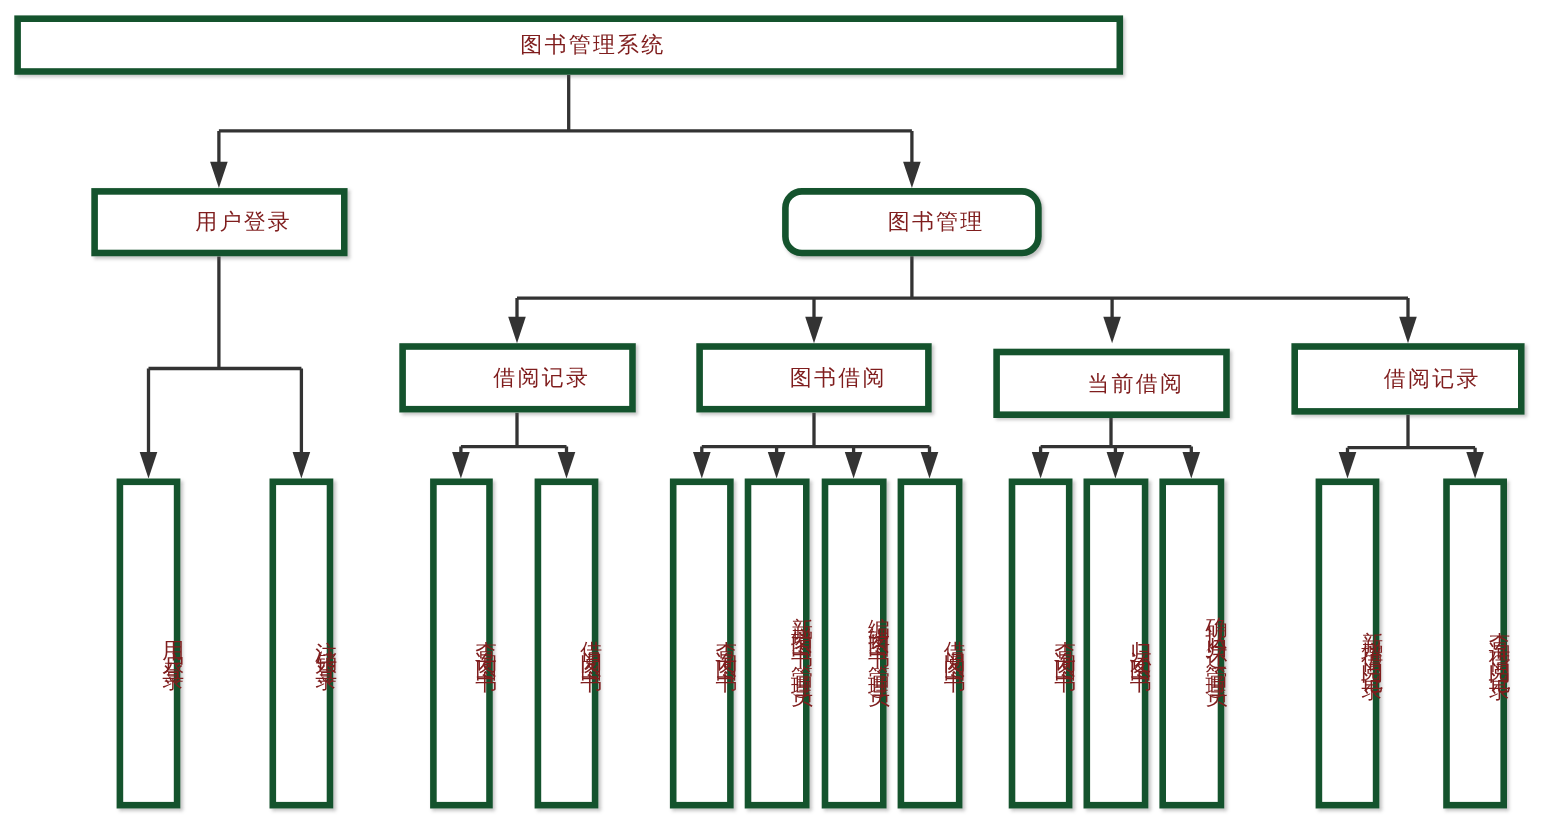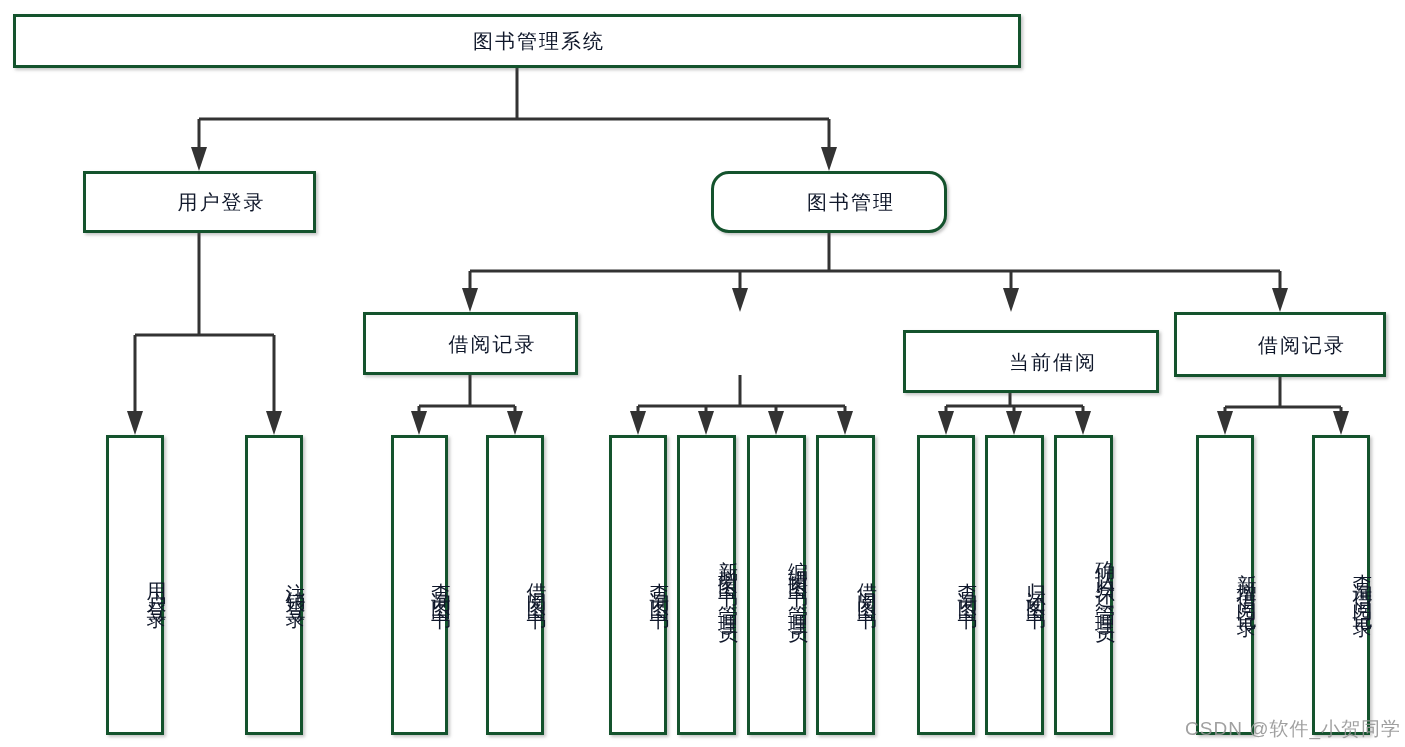--- a/index.html
+++ b/index.html
@@ -16,22 +16,22 @@
     left: 0; top: 0;
     width: 1405px; height: 747px;
     z-index: 0;
   }
   .connectors path { stroke: #333333; stroke-width: 3; fill: none; }
   .connectors polygon { fill: #333333; stroke: none; }
   .node {
     position: absolute;
     box-sizing: border-box;
     background: #ffffff;
-    border: 3px solid #14532d;
-    color: #0f172a;
+    border: 6px solid #14532d;
+    color: #7f1d1d;
     display: flex;
     align-items: center;
     justify-content: center;
     z-index: 1;
     box-shadow: 2px 2px 3px rgba(90,90,90,0.35);
     line-height: 1;
     padding-left: 44px;
   }
   .node.h { font-size: 20px; letter-spacing: 2px; }
   .node.v {
@@ -98,36 +98,36 @@
       <polygon points="1333,411 1349,411 1341,435"></polygon>
     </g>
   </svg>
 
   <div class="node h" style="left:13px; top:14px; width:1008px; height:54px;">图书管理系统</div>
 
   <div class="node h" style="left:83px; top:171px; width:233px; height:62px;">用户登录</div>
   <div class="node h" style="left:711px; top:171px; width:236px; height:62px;border-radius:18px;">图书管理</div>
 
   <div class="node h" style="left:363px; top:312px; width:215px; height:63px;">借阅记录</div>
-  <div class="node h" style="left:903px; top:330px; width:256px; height:63px;">当前借阅</div>
+  <div class="node h" style="left:633px; top:312px; width:214px; height:63px;">图书借阅</div>
+  <div class="node h" style="left:903px; top:317px; width:215px; height:63px;">当前借阅</div>
   <div class="node h" style="left:1174px; top:312px; width:212px; height:65px;">借阅记录</div>
 
   <div class="node v" style="left:106px; top:435px; width:58px; height:300px;">用户登录</div>
   <div class="node v" style="left:245px; top:435px; width:58px; height:300px;">注销登录</div>
 
   <div class="node v" style="left:391px; top:435px; width:57px; height:300px;">查询图书</div>
   <div class="node v" style="left:486px; top:435px; width:58px; height:300px;">借阅图书</div>
 
   <div class="node v" style="left:609px; top:435px; width:58px; height:300px;">查询图书</div>
   <div class="node v" style="left:677px; top:435px; width:59px; height:300px;">新增图书（管理员）</div>
   <div class="node v" style="left:747px; top:435px; width:59px; height:300px;">编辑图书（管理员）</div>
   <div class="node v" style="left:816px; top:435px; width:59px; height:300px;">借阅图书</div>
 
   <div class="node v" style="left:917px; top:435px; width:58px; height:300px;">查询图书</div>
   <div class="node v" style="left:985px; top:435px; width:59px; height:300px;">归还图书</div>
   <div class="node v" style="left:1054px; top:435px; width:59px; height:300px;">确认归还（管理员）</div>
 
   <div class="node v" style="left:1196px; top:435px; width:58px; height:300px;">新增借阅记录</div>
   <div class="node v" style="left:1312px; top:435px; width:58px; height:300px;">查询借阅记录</div>
 
-  <div class="watermark">CSDN @软件_小贺同学</div>
 
 </div>
 
 </body></html>

